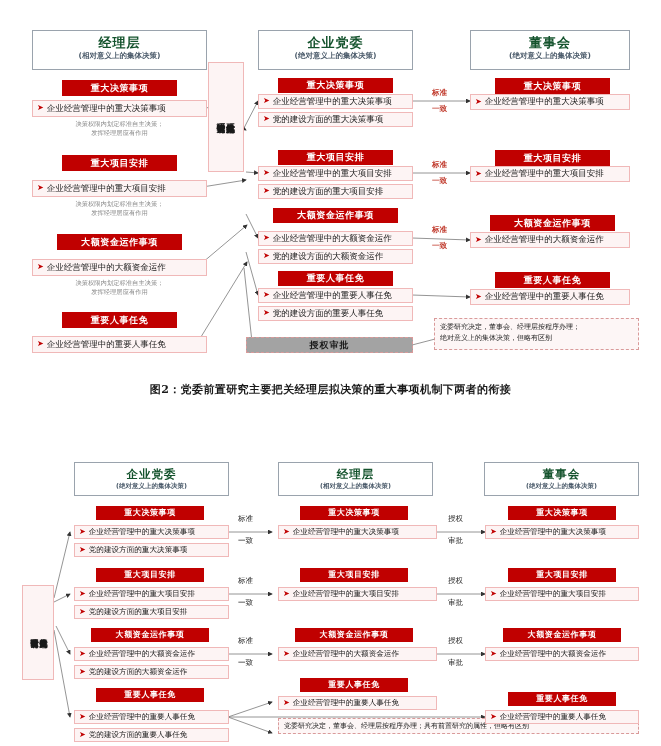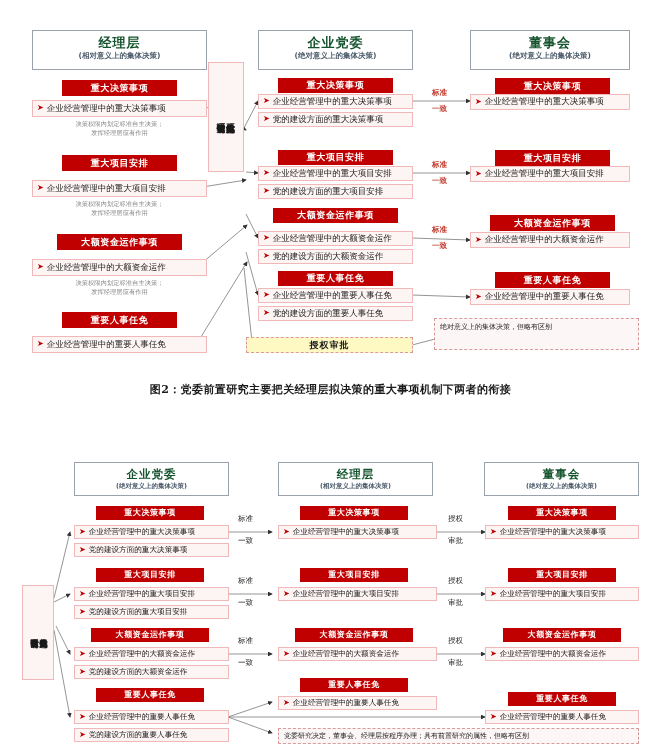--- a/index.html
+++ b/index.html
@@ -55,21 +55,21 @@
 
   
   .subnote{
     position:absolute;text-align:center;
     font-size:6.3px;color:#8a8a8a;line-height:1.35;
   }
 
   
   .auth-bar{
     position:absolute;box-sizing:border-box;
-    border:1px dashed #d99a9a;background:#fef9c3;
+    border:1px dashed #d99a9a;background:#a3a3a3;
     display:flex;align-items:center;justify-content:center;
     font-size:9px;font-weight:bold;color:#1a1a1a;letter-spacing:1px;
   }
 
   
   .note-box{
     position:absolute;box-sizing:border-box;
     border:1px dashed #d99a9a;background:#fdf6f6;
     font-size:7px;color:#1a1a1a;line-height:1.5;
     padding:3px 5px;
@@ -252,20 +252,21 @@
     <span class="itxt">企业经营管理中的大额资金运作</span>
   </div>
 
   <div class="chip" style="left:495px;top:272px;width:115px;height:16px;">重要人事任免</div>
   <div class="item" style="left:470px;top:289px;width:160px;height:16px;">
     <span class="arrowglyph">➤</span>
     <span class="itxt">企业经营管理中的重要人事任免</span>
   </div>
 
   <div class="note-box" style="left:434px;top:318px;width:205px;height:32px;">
+    <div>党委研究决定，董事会、经理层按程序办理；</div>
     <div>绝对意义上的集体决策，但略有区别</div>
   </div>
 
   <div class="conn-label" style="left:432px;top:88px;">标准</div>
   <div class="conn-label" style="left:432px;top:104px;">一致</div>
   <div class="conn-label" style="left:432px;top:160px;">标准</div>
   <div class="conn-label" style="left:432px;top:176px;">一致</div>
   <div class="conn-label" style="left:432px;top:225px;">标准</div>
   <div class="conn-label" style="left:432px;top:241px;">一致</div>
 </div>
@@ -375,21 +376,21 @@
     <span class="arrowglyph">➤</span>
     <span class="itxt">企业经营管理中的大额资金运作</span>
   </div>
 
   <div class="chip" style="left:300px;top:248px;width:108px;height:14px;">重要人事任免</div>
   <div class="item" style="left:278px;top:266px;width:159px;height:14px;">
     <span class="arrowglyph">➤</span>
     <span class="itxt">企业经营管理中的重要人事任免</span>
   </div>
 
-  <div class="note-box" style="left:278px;top:298px;width:361px;height:16px;">党委研究决定，董事会、经理层按程序办理；具有前置研究的属性，但略有区别</div>
+  <div class="note-box" style="left:278px;top:288px;width:361px;height:16px;">党委研究决定，董事会、经理层按程序办理；具有前置研究的属性，但略有区别</div>
 
   <div class="chip" style="left:508px;top:76px;width:108px;height:14px;">重大决策事项</div>
   <div class="item" style="left:485px;top:95px;width:154px;height:14px;">
     <span class="arrowglyph">➤</span>
     <span class="itxt">企业经营管理中的重大决策事项</span>
   </div>
 
   <div class="chip" style="left:508px;top:138px;width:108px;height:14px;">重大项目安排</div>
   <div class="item" style="left:485px;top:157px;width:154px;height:14px;">
     <span class="arrowglyph">➤</span>

